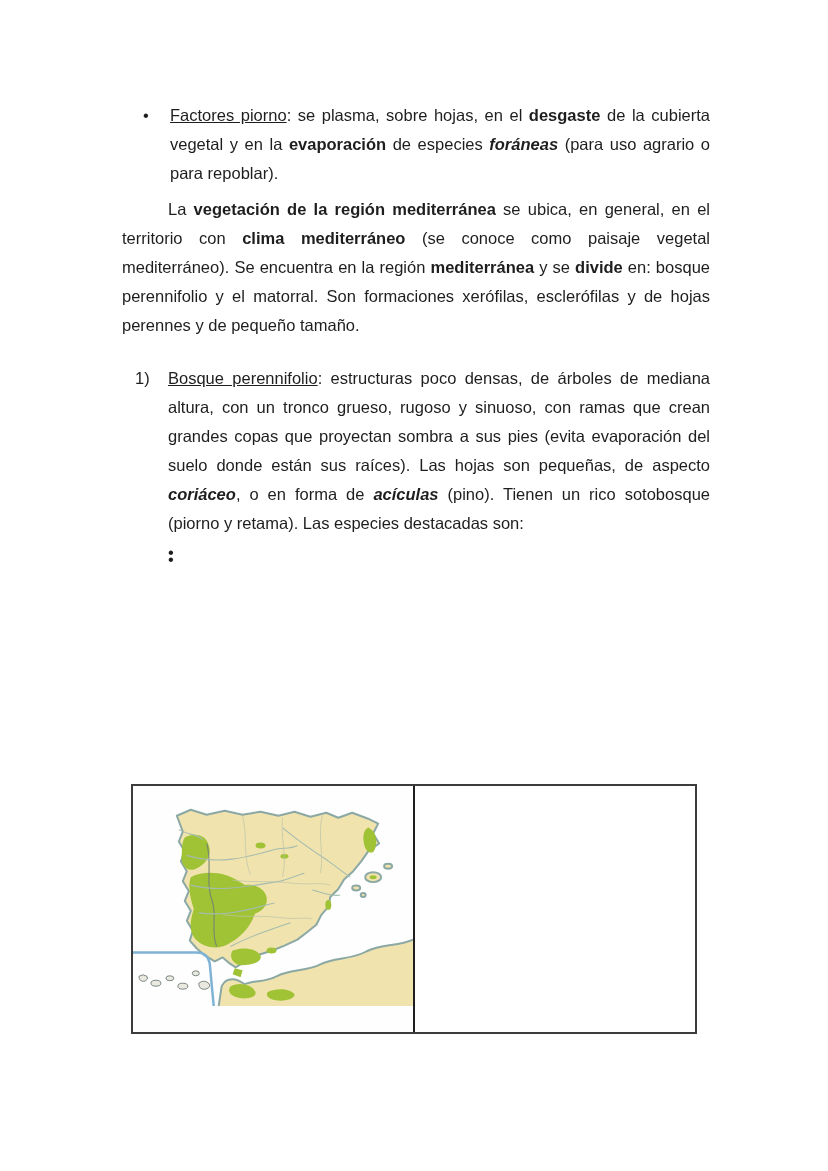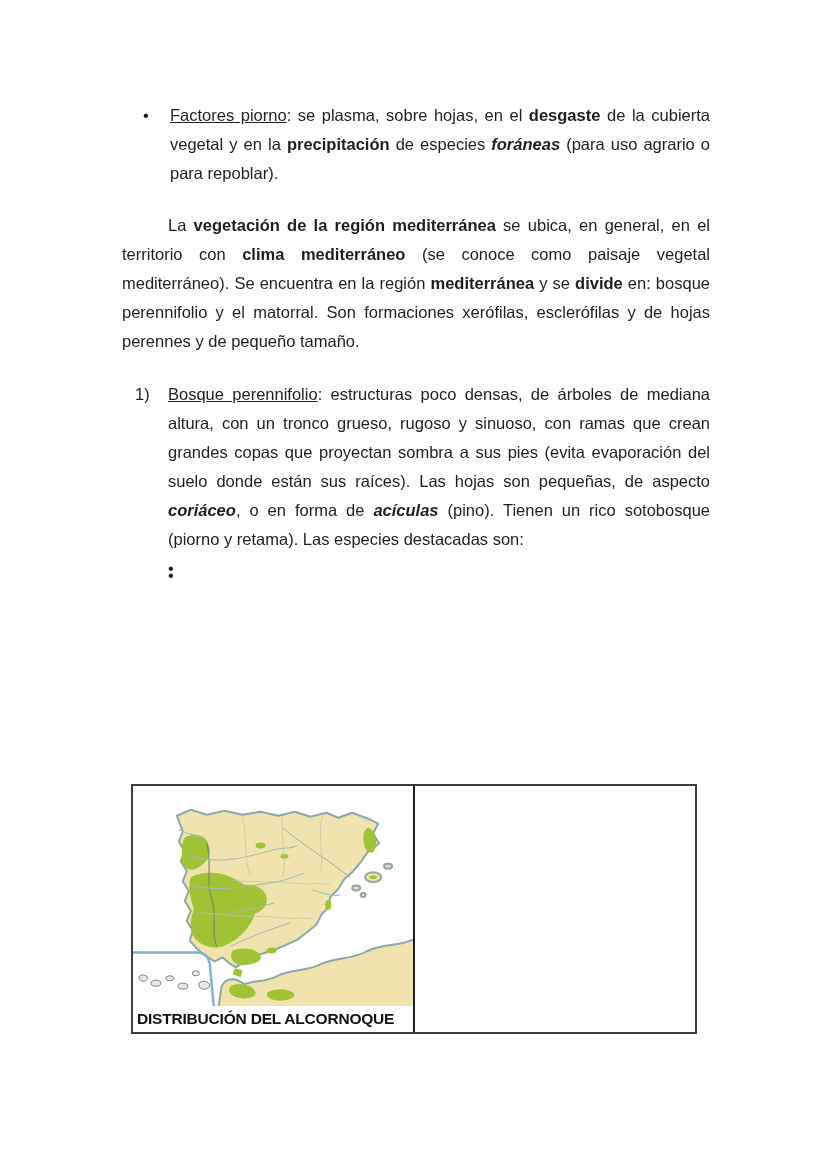--- a/index.html
+++ b/index.html
@@ -19,21 +19,21 @@
   .i{font-style:italic;}
   .u{text-decoration:underline;}
   .bullet-item{position:relative;padding-left:48px;}
   .bullet-item .marker{position:absolute;left:21px;top:0;}
   .section-heading{
     margin-top:55px;padding-left:23px;
     font-size:20.5px;line-height:26px;font-weight:400;text-align:left;
   }
   .section-heading .prefix{margin-right:9px;}
   .section-heading .title{text-decoration:underline;}
-  .intro{margin-top:23px;text-indent:46px;}
+  .intro{margin-top:7px;text-indent:46px;}
   .numbered-item{position:relative;margin-top:24px;padding-left:46px;}
   .numbered-item .marker{position:absolute;left:13px;top:0;}
   .species-item{position:relative;padding-left:71px;}
   .species-item .marker{position:absolute;left:46px;top:0;}
   .species-item + .species-item{margin-top:7px;}
 
   
   .figure{
     position:absolute;left:131px;top:784px;
     width:566px;height:250px;
@@ -64,21 +64,21 @@
   .isl{fill:var(--c-island,#e9e9e0);stroke:#5f6e69;stroke-width:.8;}
 </style>
 </head>
 <body>
 
 <div class="page">
   <div class="content">
 
     <div class="bullet-item">
       <span class="marker">•</span>
-      <span><span class="u">Factores piorno</span><span>: se plasma, sobre hojas, en el </span><span class="b">desgaste</span><span> de la cubierta vegetal y en la </span><span class="b">precipitación</span><span> de especies </span><span class="b i">foráneas</span><span> (para uso agrario o para repoblar).</span></span>
+      <span><span class="u">Factores piorno</span><span>: se plasma, sobre hojas, en el </span><span class="b">desgaste</span><span> de la cubierta vegetal y en la </span><span class="b">evaporación</span><span> de especies </span><span class="b i">foráneas</span><span> (para uso agrario o para repoblar).</span></span>
     </div>
 
 
     <div class="intro"><span>La </span><span class="b">vegetación de la región mediterránea</span><span> se ubica, en general, en el territorio con </span><span class="b">clima mediterráneo</span><span> (se conoce como paisaje vegetal mediterráneo). Se encuentra en la región </span><span class="b">mediterránea</span><span> y se </span><span class="b">divide</span><span> en: bosque perennifolio y el matorral. Son formaciones xerófilas, esclerófilas y de hojas perennes y de pequeño tamaño.</span></div>
 
     <div class="numbered-item">
       <span class="marker">1)</span>
       <span><span class="u">Bosque perennifolio</span><span>: estructuras poco densas, de árboles de mediana altura, con un tronco grueso, rugoso y sinuoso, con ramas que crean grandes copas que proyectan sombra a sus pies (evita evaporación del suelo donde están sus raíces). Las hojas son pequeñas, de aspecto </span><span class="b i">coriáceo</span><span>, o en forma de </span><span class="b i">acículas</span><span> (pino). Tienen un rico sotobosque (piorno y retama). Las especies destacadas son:</span></span>
     </div>
 
@@ -143,20 +143,19 @@
         <ellipse class="forest" cx="152" cy="71" rx="4" ry="2.5"></ellipse>
         <ellipse class="forest" cx="196" cy="120" rx="3" ry="5"></ellipse>
         <path class="forest" d="M100,166 C112,162 124,164 128,171 C130,177 120,181 109,181 C100,180 96,172 100,166 Z"></path>
         <ellipse class="forest" cx="139" cy="166" rx="5" ry="3"></ellipse>
         <path class="forest" d="M102,184 l8,2 -2,7 -8,-3 Z"></path>
         <ellipse class="forest" cx="241" cy="92" rx="3.5" ry="2"></ellipse>
         <path class="forest" d="M98,202 C108,197 120,201 123,208 C124,214 112,216 103,213 C96,210 95,206 98,202 Z"></path>
         <path class="forest" d="M135,208 C145,203 158,205 162,210 C163,215 152,218 142,216 C136,214 133,212 135,208 Z"></path>
         <use href="#map-lines"></use>
       </svg>
-      <div class="map-caption left">DISTRIBUCIÓN DEL ALCORNOQUE</div>
     </div>
 
     <div class="panel-divider"></div>
 
 
   </div>
 </div>
 
 </body></html>

